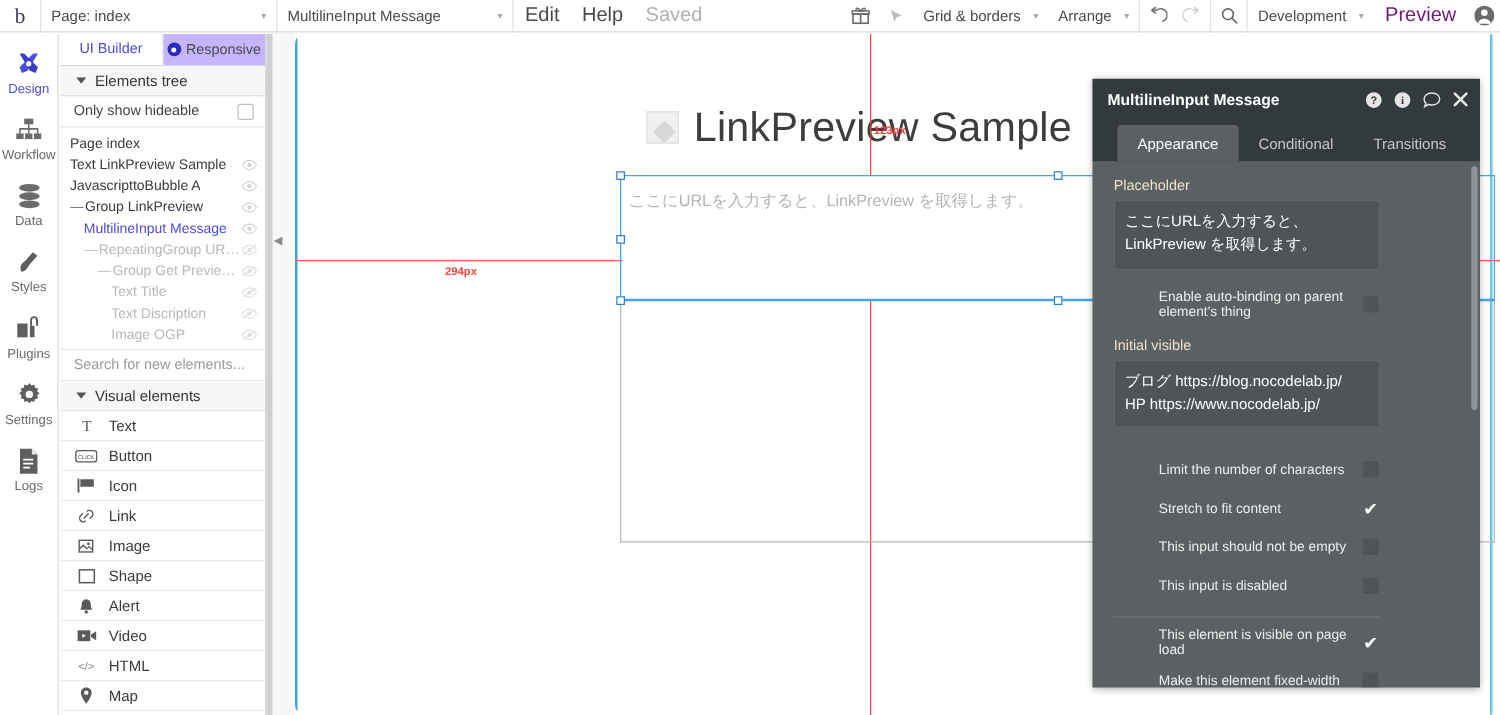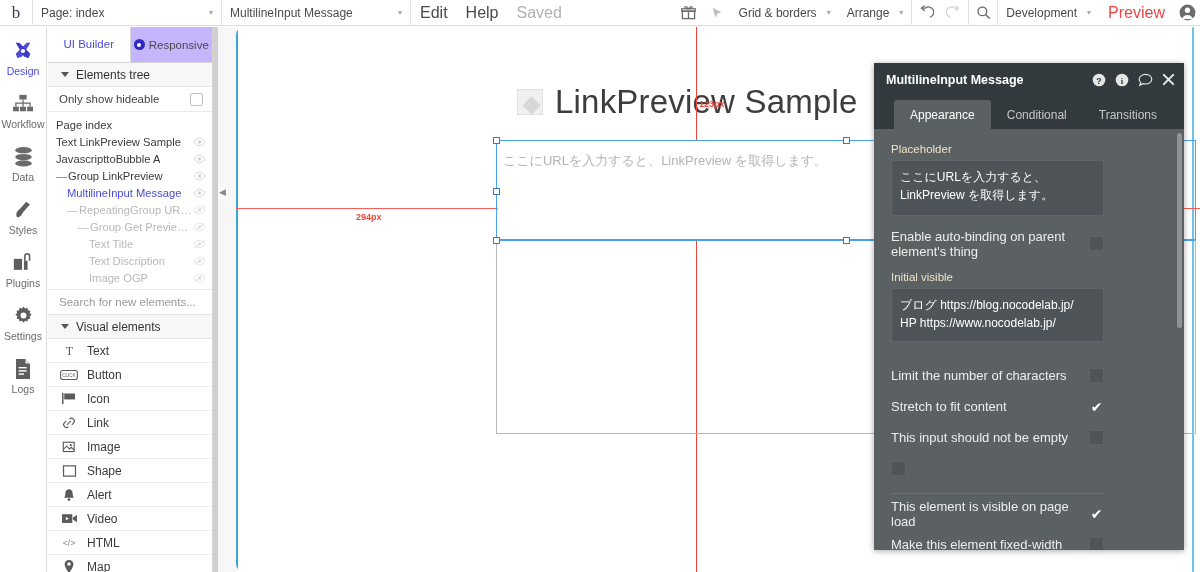--- a/index.html
+++ b/index.html
@@ -39,21 +39,21 @@
   .tb-muted { color: #b0b0b0; cursor: default; }
   .tb-spacer { flex: 1; }
   .tb-icon {
     width: 28px; height: 26px; display: flex; align-items: center;
     justify-content: center; cursor: pointer;
   }
   .tb-dd {
     height: 26px; display: flex; align-items: center; padding: 0 8px;
     font-size: 12px; color: #4a4a4a; cursor: pointer;
   }
-  .tb-preview { color: #ef4444; }
+  .tb-preview { color: #701a75; }
 
   
   #rail {
     position: absolute; left: 0; top: 27px; width: 47px; height: 545px;
     background: #fff; border-right: 1px solid #dcdcdc;
     display: flex; flex-direction: column; align-items: center;
     padding-top: 4px;
   }
   .rail-item {
     width: 47px; height: 53px; display: flex; flex-direction: column;
@@ -61,21 +61,21 @@
     color: #6b6b6b; font-size: 10.5px; gap: 2px;
   }
   .rail-item.active { color: #4b4bd8; }
   .rail-glyph { height: 24px; display: flex; align-items: center; }
 
   
   #leftpanel {
     position: absolute; left: 48px; top: 27px; width: 165px; height: 545px;
     background: #fff; border-right: 1px solid #d6d6d6; overflow: hidden;
   }
-  #lp-tabs { display: flex; height: 36px; border-bottom: 1px solid #d6d6d6; }
+  #lp-tabs { display: flex; height: 26px; border-bottom: 1px solid #d6d6d6; }
   .lp-tab {
     flex: 1; display: flex; align-items: center; justify-content: center;
     font-size: 11.5px; gap: 4px; cursor: pointer;
     background: #c4b5fd; color: #4a4a4a; border-right: 1px solid #d6d6d6;
   }
   .lp-tab.active { background: #fff; color: #4b4bd8; border-bottom: 1px solid #fff; }
   .resp-dot {
     width: 11px; height: 11px; border-radius: 50%;
     background: #2b2bbf; display: inline-flex;
     align-items: center; justify-content: center;
@@ -243,21 +243,21 @@
     background: #4e5457; border: 1px solid #5f6568; color: #fff;
     font-size: 12px; padding: 7px 8px; line-height: 1.5;
     min-height: 30px; cursor: text;
   }
   .fld-box.tall { height: 56px; }
   .fld-box.tall2 { height: 54px; }
   .spacer-12 { height: 12px; }
   .spacer-18 { height: 18px; }
   .opt-row {
     display: flex; align-items: center; min-height: 31px;
-    font-size: 13px; color: #ededed;
+    font-size: 11px; color: #ededed; margin-left: 36px;
   }
   .opt-row .olbl { flex: 1; padding-right: 10px; }
   .opt-chk {
     width: 15px; height: 15px; background: #4e5457; border: 1px solid #5d6366;
     cursor: pointer; display: flex; align-items: center; justify-content: center;
     flex: none;
   }
   .opt-chk.on { background: transparent; border-color: transparent; }
   .opt-chk.on::after {
     content: "✔"; color: #fff; font-size: 14px; line-height: 1;
@@ -746,20 +746,21 @@
           </div>
           <div class="opt-row">
             <span class="olbl">Stretch to fit content</span>
             <span class="opt-chk on"></span>
           </div>
           <div class="opt-row">
             <span class="olbl">This input should not be empty</span>
             <span class="opt-chk"></span>
           </div>
           <div class="opt-row">
+            <span class="olbl">This input is disabled</span>
             <span class="opt-chk"></span>
           </div>
         </div>
 
       <div class="divider-line"></div>
 
       <div id="opts-2">
           <div class="opt-row">
             <span class="olbl">This element is visible on page load</span>
             <span class="opt-chk on"></span>

